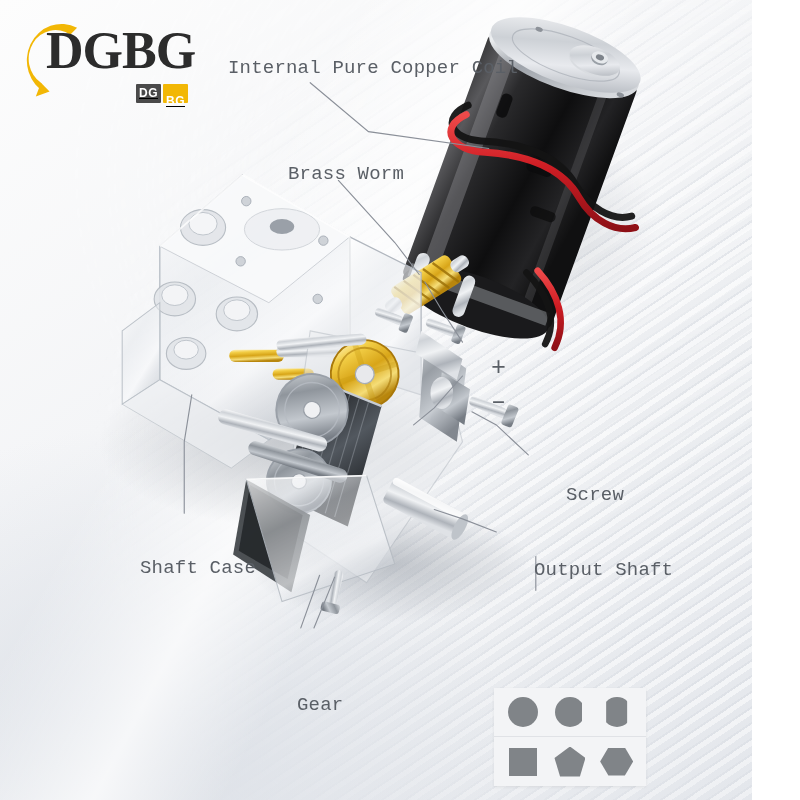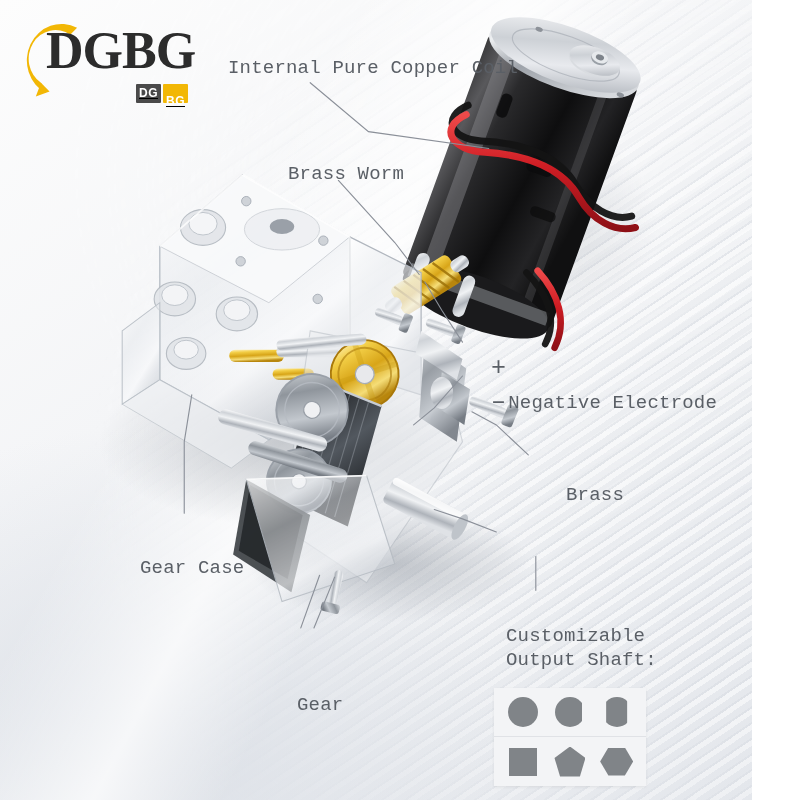--- a/index.html
+++ b/index.html
@@ -467,29 +467,28 @@
   <div class="label" style="left:228px; top:56px;">Internal Pure Copper Coil</div>
 
   <div class="label" style="left:288px; top:162px;">Brass Worm</div>
 
   <div class="label sign" style="left:491px; top:355px;">
     <span class="glyph">+</span>
   </div>
 
   <div class="label sign" style="left:491px; top:389px;">
     <span class="glyph">–</span>
-    <span>Negative Electrode</span>
   </div>
 
-  <div class="label" style="left:566px; top:483px;">Brass</div>
-
-
-  <div class="label multiline" style="left:506px; top:624px;">Customizable Output Shaft:</div>
-
-  <div class="label" style="left:140px; top:556px;">Gear Case</div>
+  <div class="label" style="left:566px; top:483px;">Screw</div>
+
+  <div class="label" style="left:534px; top:558px;">Output Shaft</div>
+
+
+  <div class="label" style="left:140px; top:556px;">Shaft Case</div>
 
   <div class="label" style="left:297px; top:675px;margin-top:18px;">Gear</div>
 
   <div class="shape-panel">
     <div class="shape-row top">
       <div class="shape-cell">
         <div class="sh sh-circle"></div>
       </div>
       <div class="shape-cell">
         <div class="sh sh-dcut"></div>

